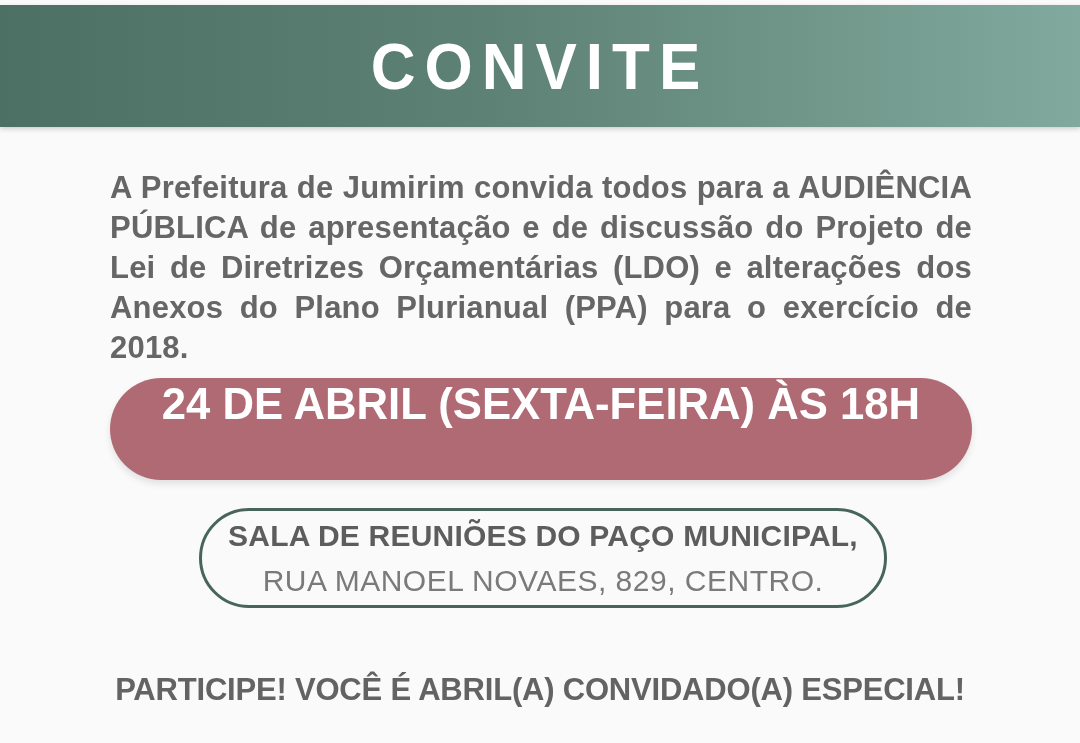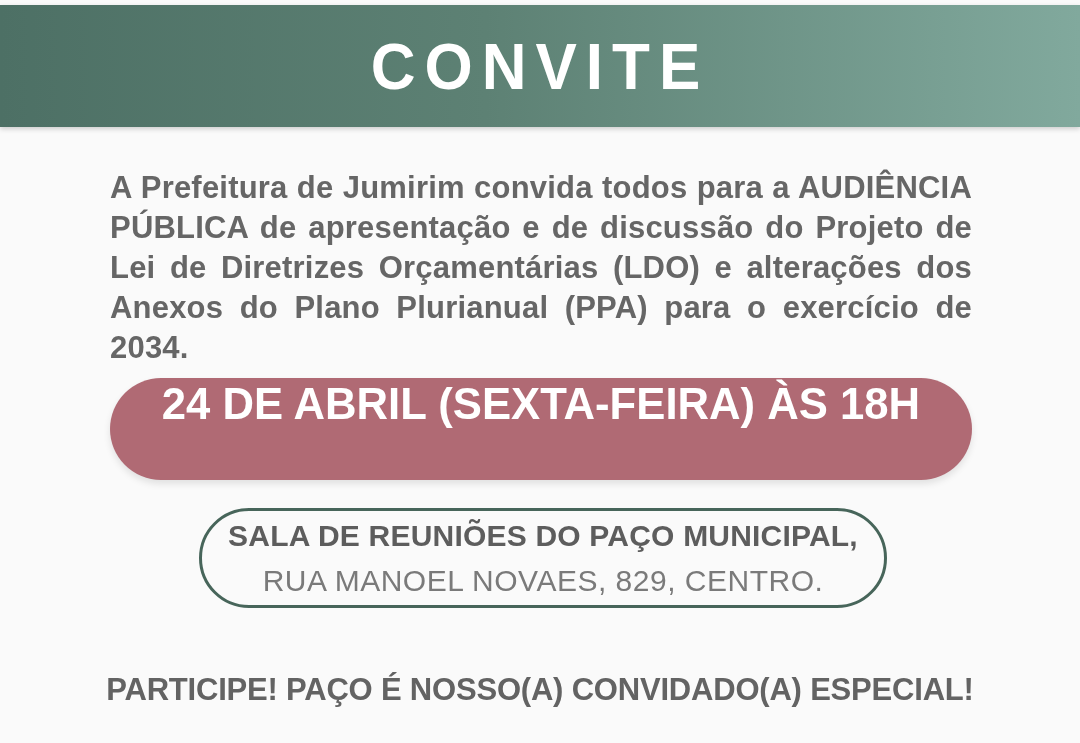--- a/index.html
+++ b/index.html
@@ -129,26 +129,26 @@
 </style>
 </head>
 <body>
 
 <div class="page">
 
   <div class="header-band">
     <div class="header-title">CONVITE</div>
   </div>
 
-  <p class="intro">A Prefeitura de Jumirim convida todos para a AUDIÊNCIA PÚBLICA de apresentação e de discussão do Projeto de Lei de Diretrizes Orçamentárias (LDO) e alterações dos Anexos do Plano Plurianual (PPA) para o exercício de 2034.</p>
+  <p class="intro">A Prefeitura de Jumirim convida todos para a AUDIÊNCIA PÚBLICA de apresentação e de discussão do Projeto de Lei de Diretrizes Orçamentárias (LDO) e alterações dos Anexos do Plano Plurianual (PPA) para o exercício de 2018.</p>
 
   <div class="date-pill">
     <span class="date-pill-label">24 DE ABRIL (SEXTA-FEIRA) ÀS 18H</span>
   </div>
 
   <div class="location-box">
     <div class="location-line1">SALA DE REUNIÕES DO PAÇO MUNICIPAL,</div>
     <div class="location-line2">RUA MANOEL NOVAES, 829, CENTRO.</div>
   </div>
 
-  <div class="footer-cta">PARTICIPE! PAÇO É NOSSO(A) CONVIDADO(A) ESPECIAL!</div>
+  <div class="footer-cta">PARTICIPE! VOCÊ É ABRIL(A) CONVIDADO(A) ESPECIAL!</div>
 
 </div>
 
 </body></html>

